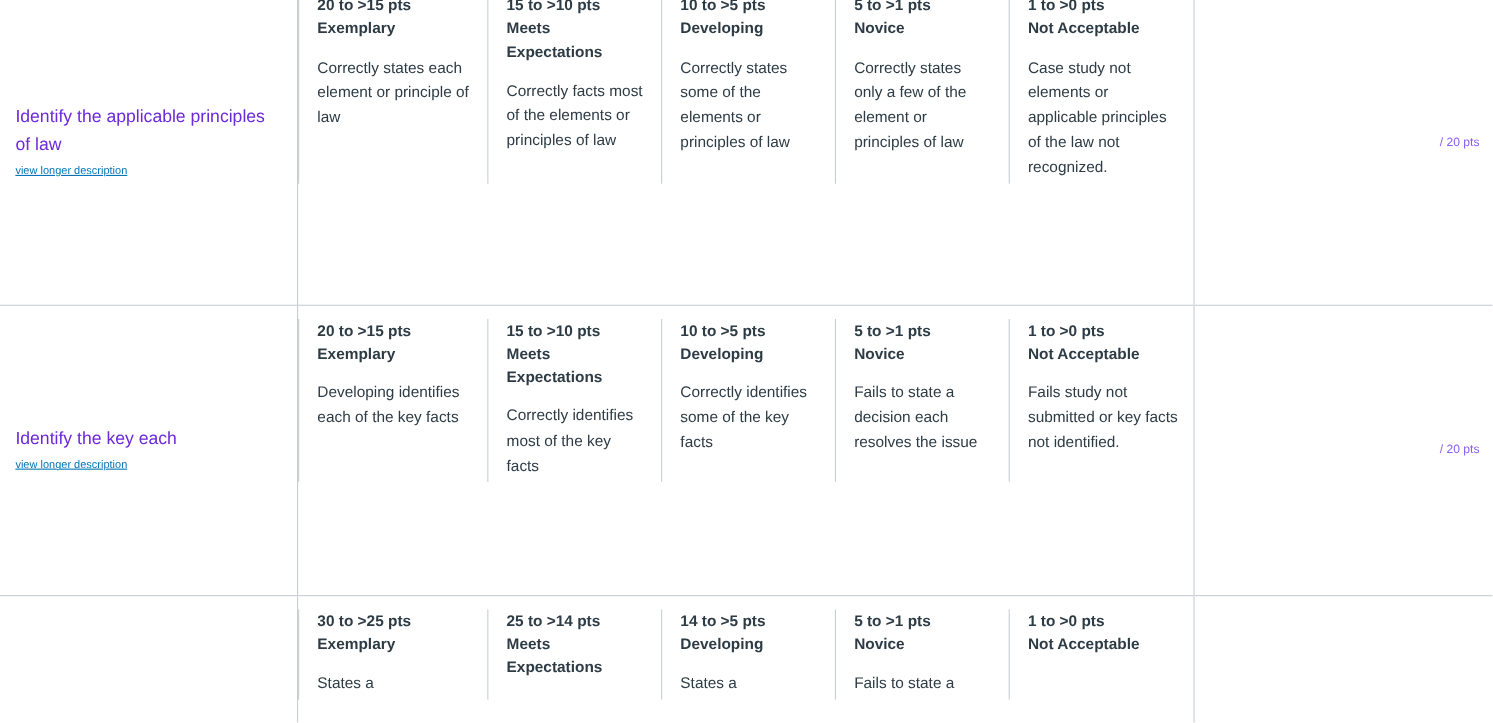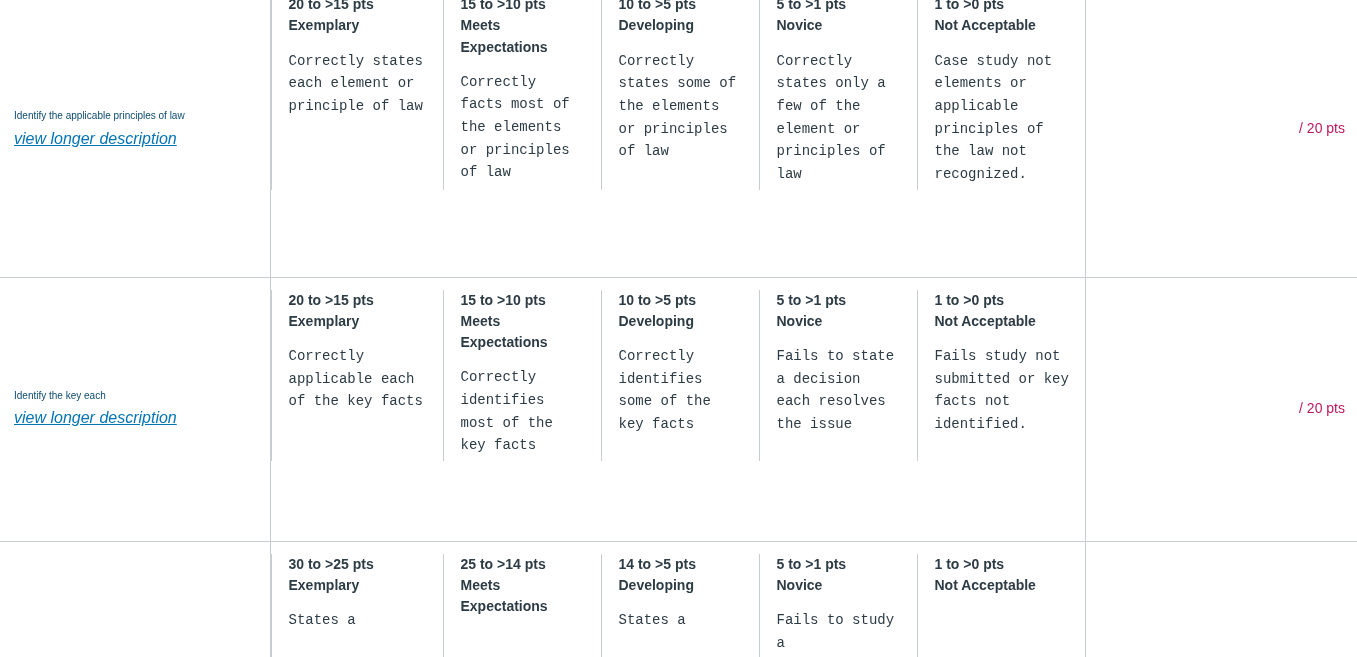--- a/index.html
+++ b/index.html
@@ -53,35 +53,34 @@
 
   
   td.criterion-cell {
     width: 270px;
     border-right: 1px solid #C7CDD1;
     vertical-align: middle;
     padding: 10px 14px 10px 14px;
   }
 
   .criterion-desc {
-    font-size: 10px;
+    font-size: 16px;
     line-height: 1.55;
-    color: #0c4a6e;
+    color: #6d28d9;
     font-weight: 400;
   }
 
   .criterion-longdesc-link {
     display: inline-block;
     margin-top: 3px;
-    font-size: 16px;
+    font-size: 10px;
     line-height: 1.5;
     color: #0374B5;
     text-decoration: underline;
     cursor: pointer;
-    font-style: italic;
   }
 
   
   td.ratings-cell {
     width: 815px;
     border-right: 1px solid #C7CDD1;
     padding: 0;
   }
 
   .ratings-row {
@@ -122,35 +121,34 @@
     line-height: 1.52;
     color: #2D3B45;
   }
 
   .rating-desc {
     margin-top: 13px;
     font-size: 14px;
     line-height: 1.62;
     color: #2D3B45;
     font-weight: 400;
-    font-family: Liberation Mono, monospace;
   }
 
   
   td.points-cell {
     width: 272px;
     vertical-align: middle;
     text-align: right;
     padding: 10px 12px 10px 14px;
   }
 
   .points-possible {
-    font-size: 14px;
+    font-size: 11px;
     line-height: 1.55;
-    color: #be185d;
+    color: #8b5cf6;
     white-space: nowrap;
   }
 
   
   tr.rubric-row-0 { height: 295px; }
   tr.rubric-row-1 { height: 264px; }
   tr.rubric-row-2 { height: 260px; }
 </style>
 </head>
 <body>
@@ -202,21 +200,21 @@
         <tr class="rubric-row-1">
           <td class="criterion-cell">
             <div class="criterion-desc">Identify the key each</div>
             <a class="criterion-longdesc-link">view longer description</a>
           </td>
           <td class="ratings-cell">
             <div class="ratings-row">
               <div class="rating-box w-exemplary">
                 <div class="rating-points">20 to &gt;15 pts</div>
                 <div class="rating-title">Exemplary</div>
-                <div class="rating-desc">Correctly applicable each of the key facts</div>
+                <div class="rating-desc">Developing identifies each of the key facts</div>
               </div>
               <div class="rating-box w-meets">
                 <div class="rating-points">15 to &gt;10 pts</div>
                 <div class="rating-title">Meets Expectations</div>
                 <div class="rating-desc">Correctly identifies most of the key facts</div>
               </div>
               <div class="rating-box w-developing">
                 <div class="rating-points">10 to &gt;5 pts</div>
                 <div class="rating-title">Developing</div>
                 <div class="rating-desc">Correctly identifies some of the key facts</div>
@@ -255,21 +253,21 @@
                 <div class="rating-desc"></div>
               </div>
               <div class="rating-box w-developing">
                 <div class="rating-points">14 to &gt;5 pts</div>
                 <div class="rating-title">Developing</div>
                 <div class="rating-desc">States a</div>
               </div>
               <div class="rating-box w-novice">
                 <div class="rating-points">5 to &gt;1 pts</div>
                 <div class="rating-title">Novice</div>
-                <div class="rating-desc">Fails to study a</div>
+                <div class="rating-desc">Fails to state a</div>
               </div>
               <div class="rating-box w-notaccept">
                 <div class="rating-points">1 to &gt;0 pts</div>
                 <div class="rating-title">Not Acceptable</div>
                 <div class="rating-desc"></div>
               </div>
             </div>
           </td>
           <td class="points-cell">
             <span class="points-possible"></span>

